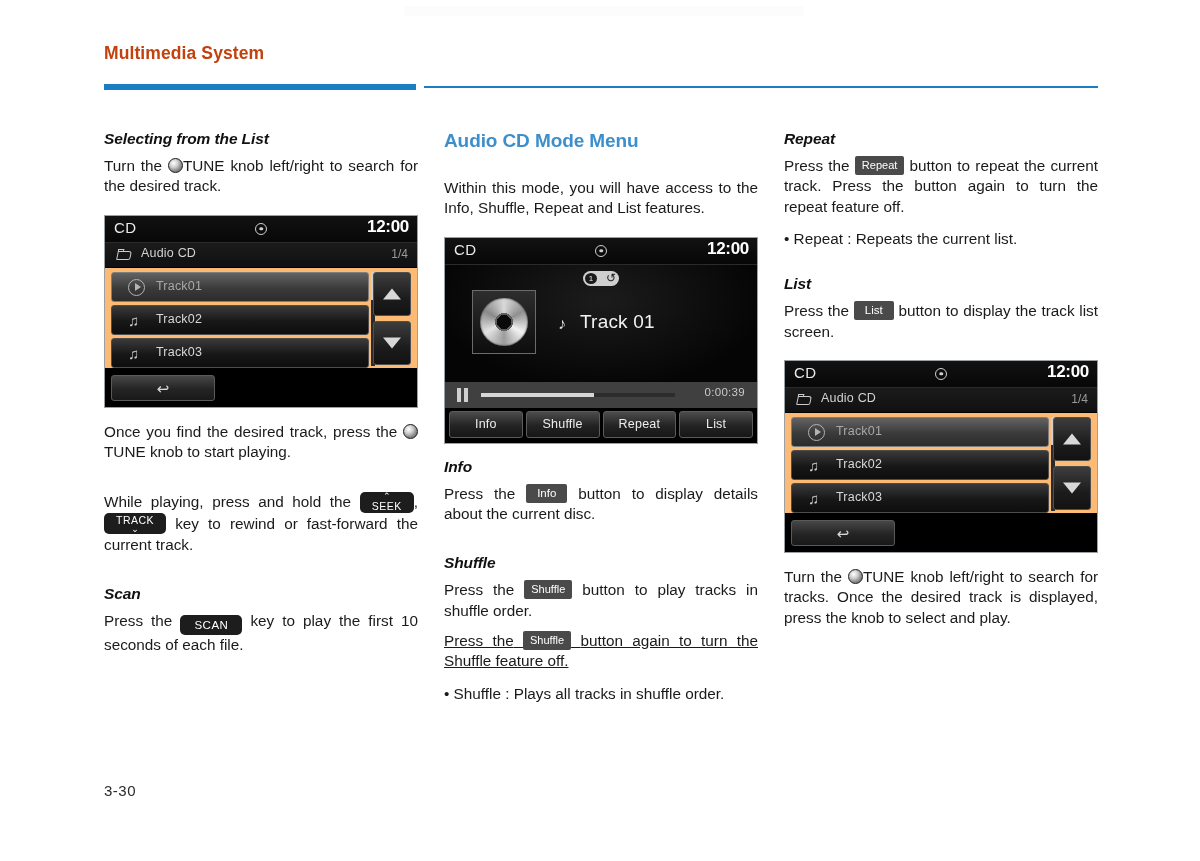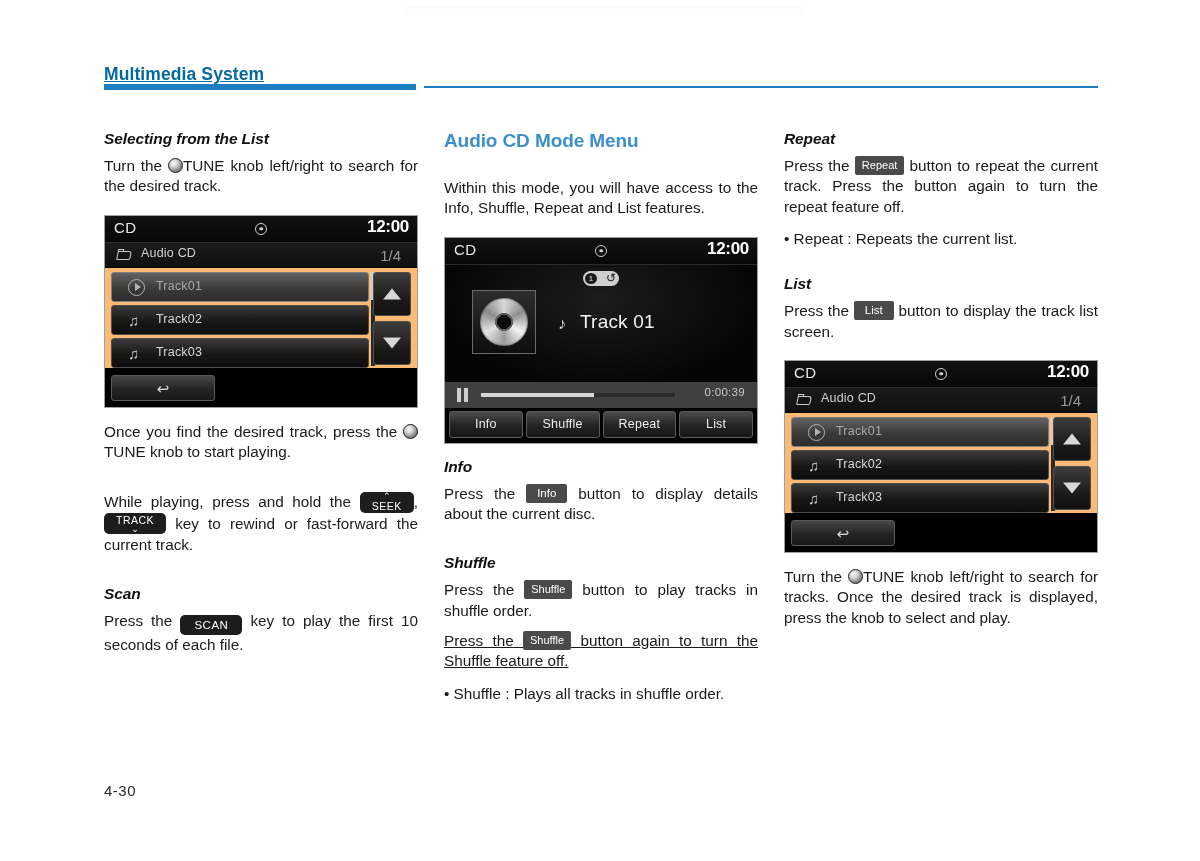--- a/index.html
+++ b/index.html
@@ -20,26 +20,25 @@
   
   .page-header {
     position: absolute;
     left: 0; top: 0;
     width: 1200px;
     height: 100px;
   }
   .header-title {
     position: absolute;
     left: 104px;
-    top: 64px;
+    top: 43px;
     font-size: 17.5px;
     font-weight: bold;
-    color: #0369a1;
+    color: #c2410c;
     letter-spacing: 0.1px;
-    text-decoration: underline;
   }
   .header-rule-thick {
     position: absolute;
     left: 104px;
     top: 84px;
     width: 312px;
     height: 6px;
     background: #1b7ec2;
   }
   .header-rule-thin {
@@ -223,22 +222,22 @@
     border-left: 1.4px solid #cccccc;
     border-right: 1.4px solid #cccccc;
     box-sizing: border-box;
     transform: skewX(-12deg);
   }
   .dev-crumb .crumb-label {
     position: absolute; left: 36px; top: 3px;
     color: #d2d2d2; font-size: 12.5px; letter-spacing: 0.2px;
   }
   .dev-crumb .crumb-count {
-    position: absolute; right: 16px; top: 4px;
-    color: #9a9a9a; font-size: 15px;
+    position: absolute; right: 9px; top: 4px;
+    color: #9a9a9a; font-size: 12px;
   }
 
   .dev-list {
     position: relative;
     background: #fdba74;
     padding: 4px 10px 0 0;
   }
   .track-rows {
     width: 258px;
     margin-left: 6px;
@@ -716,13 +715,13 @@
 
     <div class="fig-gap"></div>
 
     <p class="body">
       <span>Turn the</span>
       <span class="knob"></span><span>TUNE knob left/right to search for tracks. Once the desired track is displayed, press the knob to select and play.</span>
     </p>
   </div>
 </div>
 
-<div class="page-number">4-30</div>
+<div class="page-number">3-30</div>
 
 </body></html>

